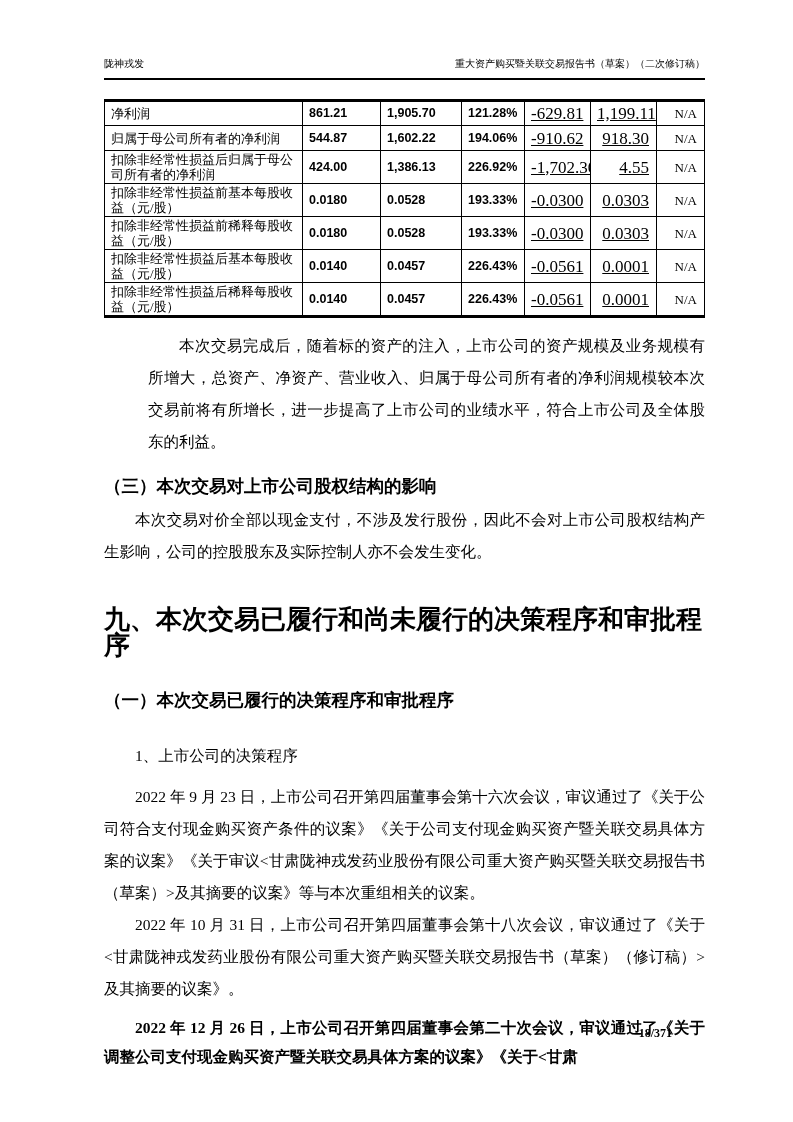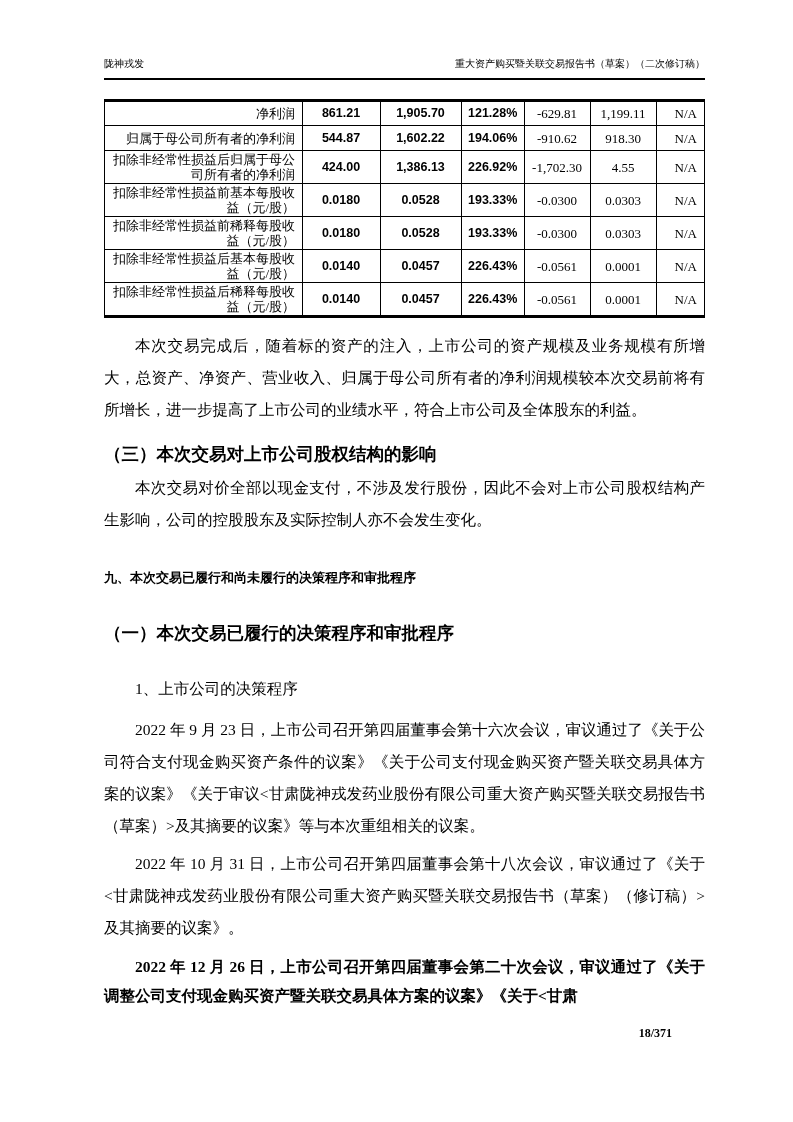--- a/index.html
+++ b/index.html
@@ -45,52 +45,52 @@
   }
   table.fin td {
     border: 1px solid #000;
     padding: 1px 7px 1px 6px;
     line-height: 15px;
     vertical-align: middle;
     overflow: hidden;
   }
   table.fin tr.single { height: 25px; }
   table.fin tr.double { height: 33px; padding-left: 7px; }
-  td.lbl { text-align: right; }
+  td.lbl { text-align: left; }
   td.num-b {
-    text-align: center;
+    text-align: left;
     font-weight: bold;
     font-family: "Liberation Sans", sans-serif;
     font-size: 12.5px;
   }
-  td.num-r { text-align: center; font-size: 13px; }
+  td.num-r { text-align: right; font-size: 17px; text-decoration: underline; }
   td.na    { text-align: right; font-size: 13px; }
   
   .para {
     margin: 0;
     font-size: 15.5px;
     line-height: 32px;
     text-align: justify;
     text-indent: 2em;
   }
-  .p-after-table { margin-top: 12px; }
+  .p-after-table { margin-top: 12px; margin-left: 44px; }
   .heading {
     margin: 0;
     font-family: "Liberation Sans", sans-serif;
     font-weight: bold;
     text-align: left;
     text-indent: 0;
   }
   .heading-3 { margin-top: 16px; font-size: 17.5px; line-height: 24px; }
   .p-equity  { margin-top: 6px; }
-  .heading-9 { margin-top: 29px; font-size: 13px; line-height: 26px; }
+  .heading-9 { margin-top: 38px; font-size: 26px; line-height: 26px; }
   .heading-1 { margin-top: 30px; font-size: 17.5px; line-height: 24px; }
   .sub-item  { margin-top: 28px; text-align: left; }
   .p-board16 { margin-top: 9px; }
-  .p-board18 { margin-top: 6px; }
+  .p-board18 { }
   .p-board20 { margin-top: 8px; line-height: 29px; font-weight: bold; }
   
   .page-number {
     position: absolute;
     top: 1026px;
     right: 121px;
     font-size: 12px;
     font-weight: bold;
   }
 </style>

